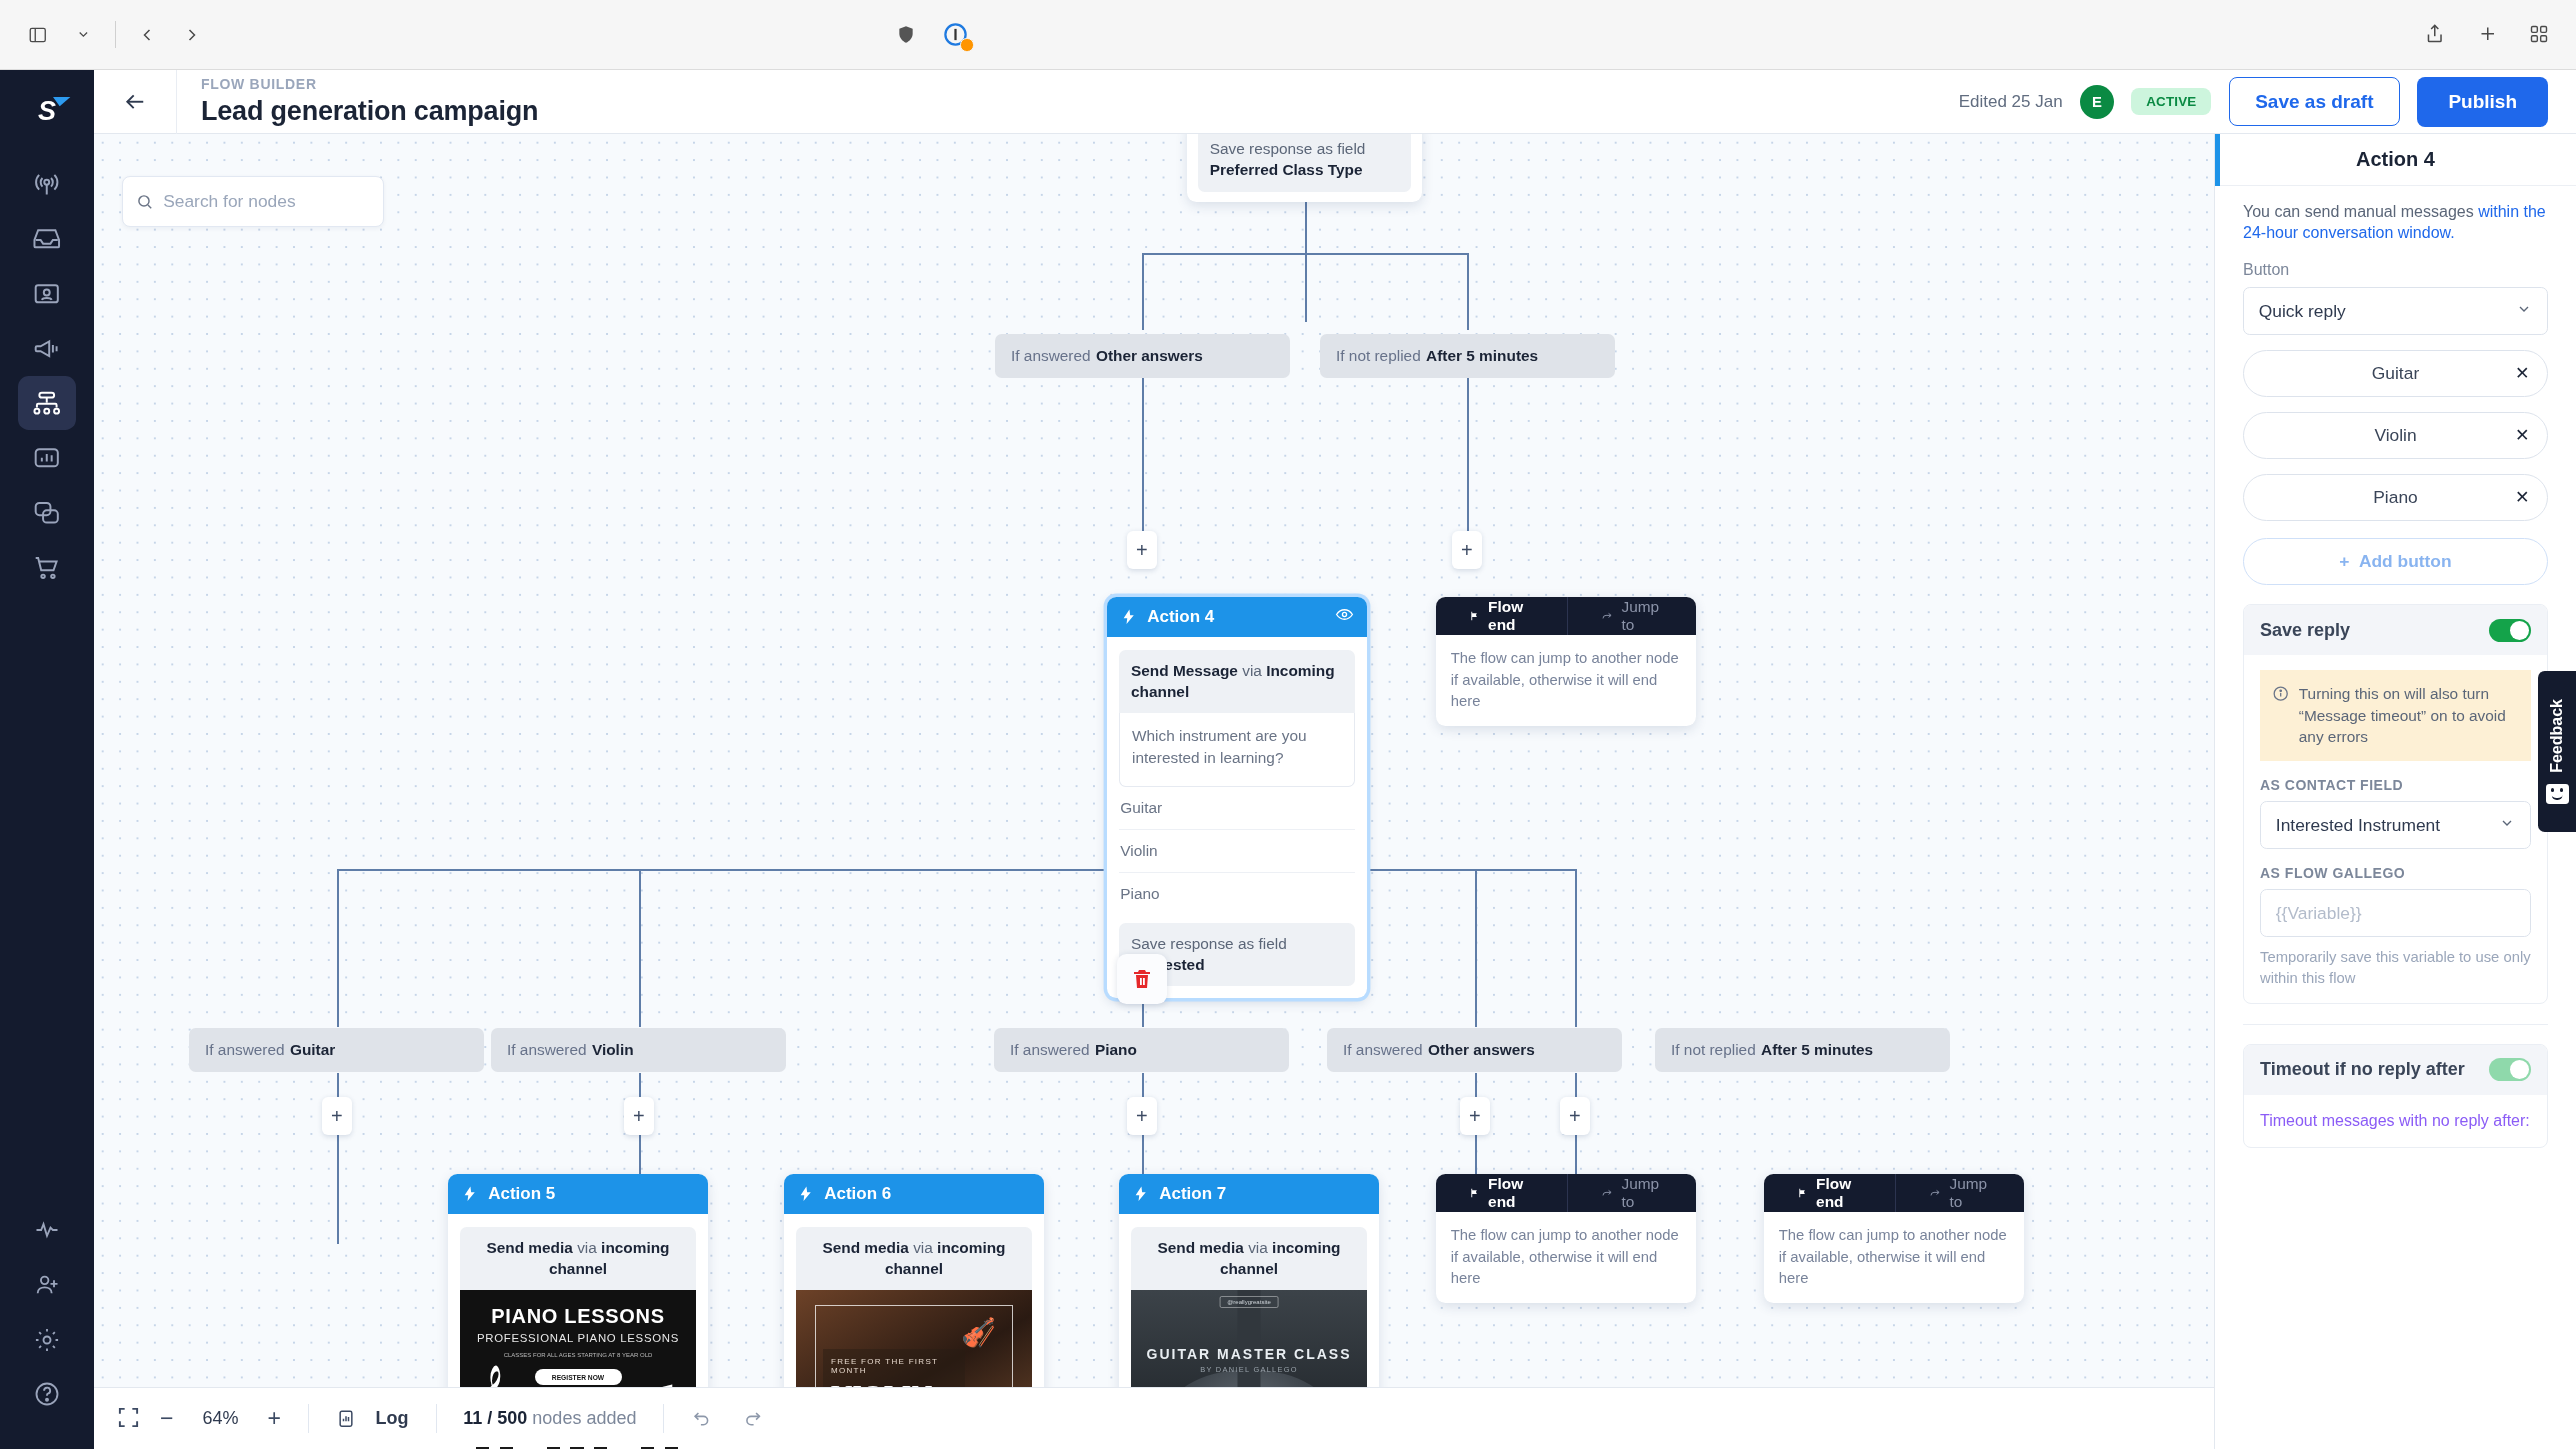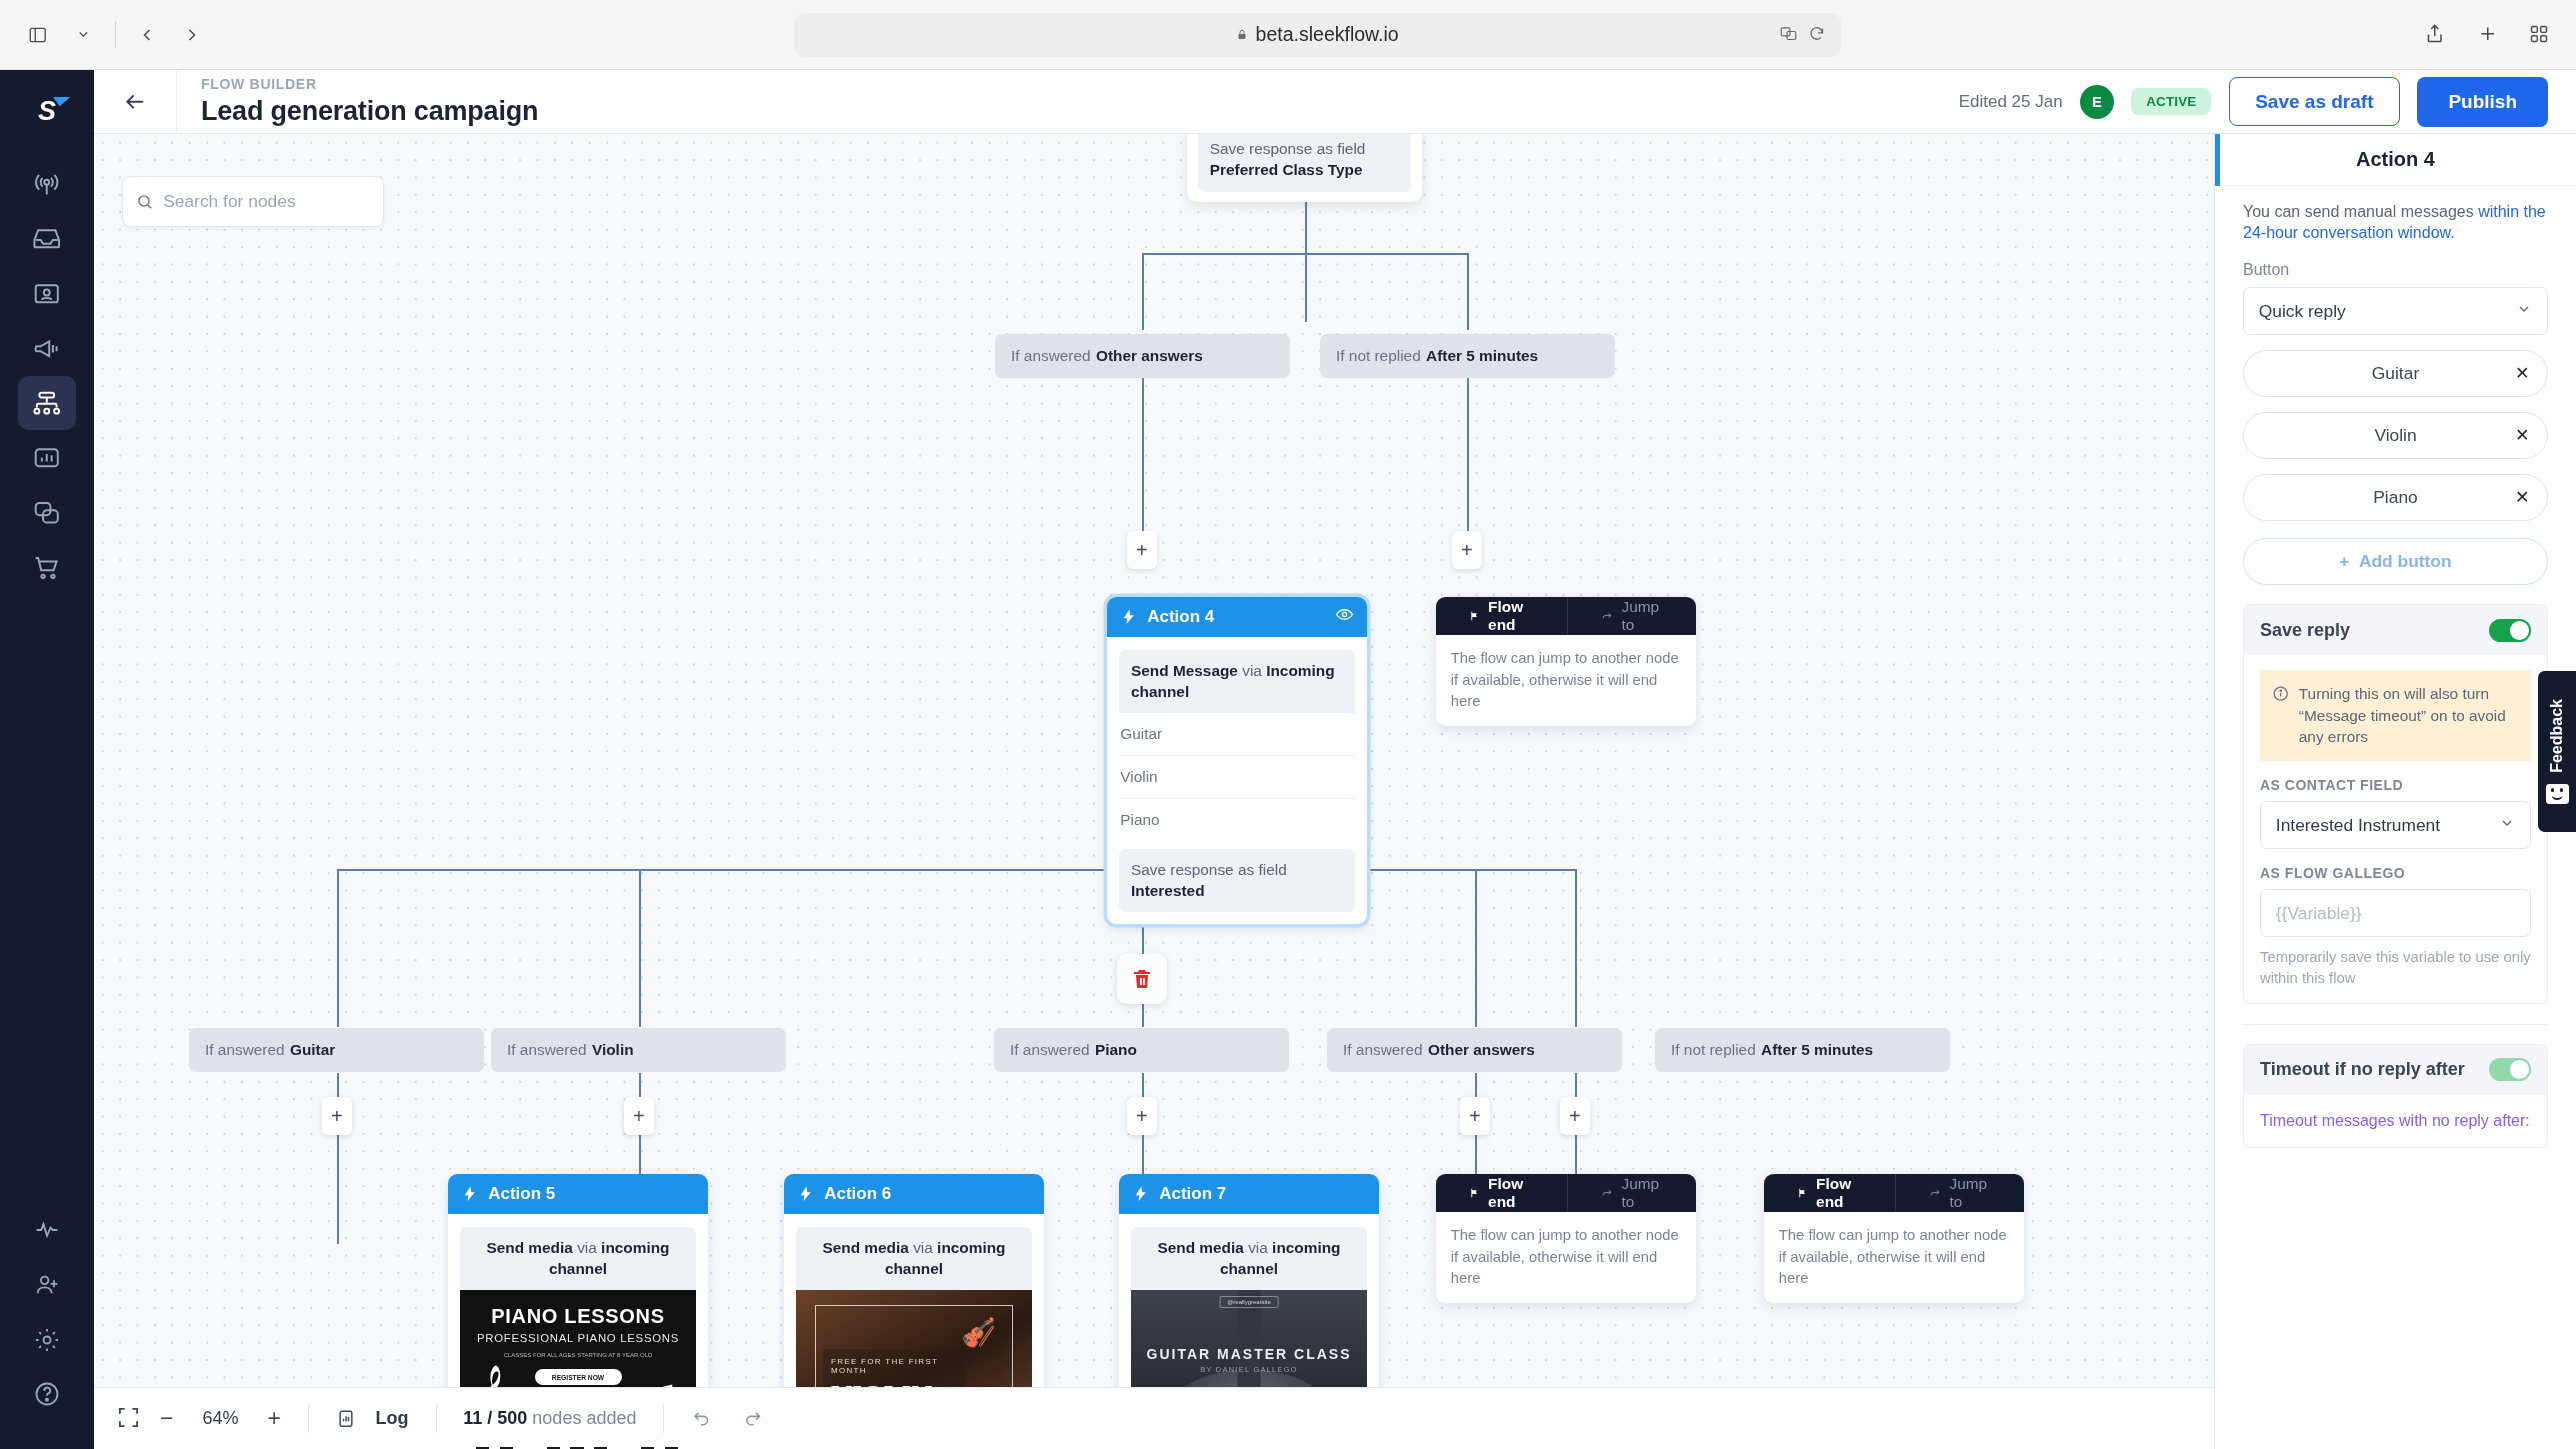--- a/index.html
+++ b/index.html
@@ -329,43 +329,20 @@
         <svg width="20" height="23" viewBox="0 0 24 24" fill="#555">
             <path d="M12 2 L20 5 V11 C20 16 16 20 12 22 C8 20 4 16 4 11 V5 Z"></path>
           </svg>
       </div>
       <div class="ext-badge">
         <svg width="27" height="27" viewBox="0 0 24 24" fill="none" stroke="#1f7ae0" stroke-width="2">
             <circle cx="12" cy="12" r="9"></circle>
             <path d="M12 7 L12 17" stroke="#333"></path>
           </svg>
         <span class="dot"></span>
-      </div>
-    </div>
-    <div class="url-bar">
-      <div class="url-text">
-        <svg width="12" height="14.8" viewBox="0 0 24 24" fill="#6b6b6b">
-            <rect x="5" y="11" width="14" height="10" rx="2"></rect>
-            <path d="M8 11 V8 a4 4 0 0 1 8 0 v3" fill="none" stroke="#6b6b6b" stroke-width="2"></path>
-          </svg>
-        <span>beta.sleekflow.io</span>
-      </div>
-      <div class="url-right">
-        <span>
-          <svg width="19" height="17.4" viewBox="0 0 24 24" fill="none" stroke="#666" stroke-width="1.6">
-              <rect x="2" y="4" width="12" height="11" rx="2"></rect>
-              <rect x="10" y="9" width="12" height="11" rx="2"></rect>
-            </svg>
-        </span>
-        <span>
-          <svg width="17.4" height="17.4" viewBox="0 0 24 24" fill="none" stroke="#666" stroke-width="1.8">
-              <path d="M20 11a8 8 0 1 0-2 6"></path>
-              <polyline points="20 5 20 11 14 11"></polyline>
-            </svg>
-        </span>
       </div>
     </div>
   </div>
 
   <div class="bb-right">
     <span>
       <svg width="21.5" height="23" viewBox="0 0 24 24" fill="none" stroke="currentColor" stroke-width="1.7">
           <path d="M12 3 L12 15"></path>
           <polyline points="8 7 12 3 16 7"></polyline>
           <path d="M5 13 v7 a1 1 0 0 0 1 1 h12 a1 1 0 0 0 1-1 v-7"></path>
@@ -576,20 +553,21 @@
               <circle cx="12" cy="12" r="2.6"></circle>
             </svg>
         </span>
       </div>
       <div class="node-body">
         <div class="gray-strip">
           <b>Send Message</b>
           <span>via</span>
           <b>Incoming channel</b>
         </div>
+        <div class="msg-box">Which instrument are you interested in learning?</div>
         <div class="opt-row">Guitar</div>
         <div class="opt-row">Violin</div>
         <div class="opt-row" style="border-bottom:none">Piano</div>
         <div class="save-strip">
           <span>Save response as field</span>
           <b>Interested</b>
         </div>
       </div>
     </div>
   </div>

